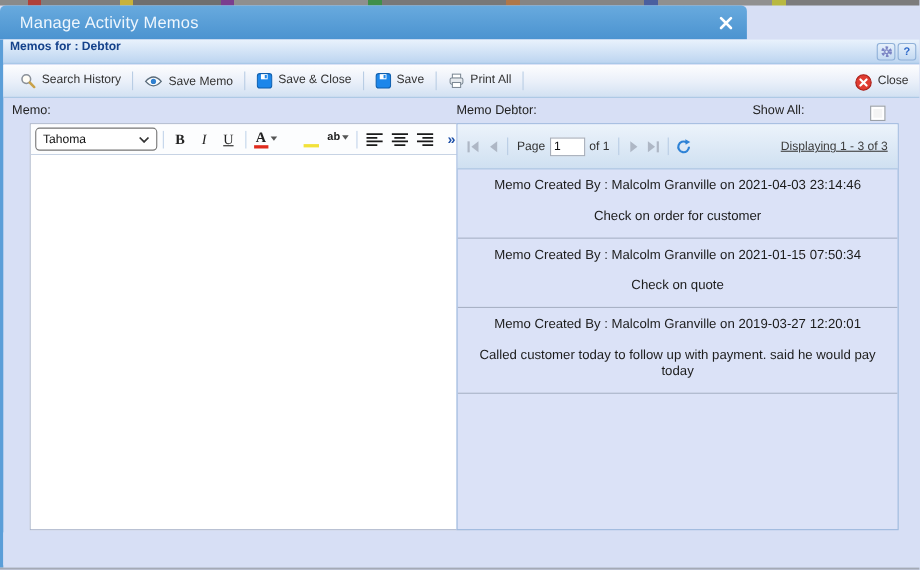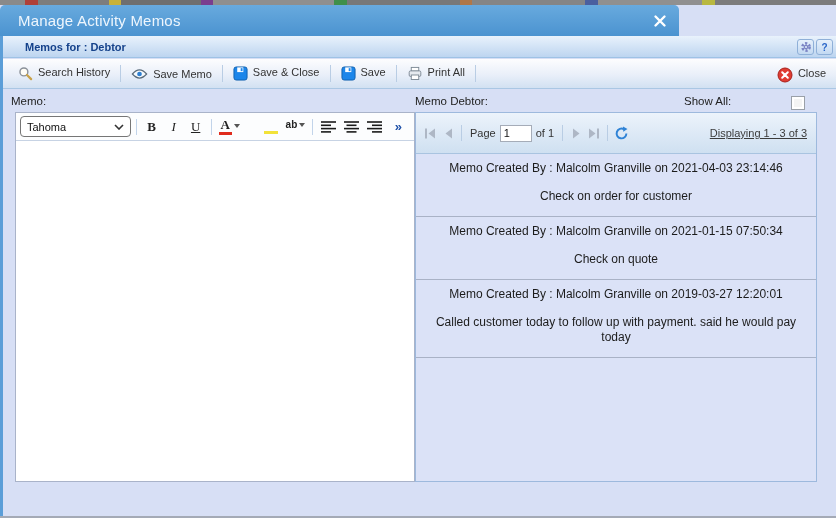--- a/index.html
+++ b/index.html
@@ -18,41 +18,41 @@
   .titlebar .title { color:#eef6fd; font-size:15px; padding-left:18px; letter-spacing:.2px; }
   .titlebar-close { position:absolute; right:11px; top:8px; width:16px; height:16px; cursor:pointer; }
 
   
   .dialog { position:absolute; top:36px; left:0; width:836px; height:480px;
     border-left:3px solid #5b9ed8; background:#d7dff5; }
 
   
   .subheader { position:absolute; top:0; left:0; right:0; height:22px;
     background:linear-gradient(#e9f2fc,#bdd5f0); border-bottom:1px solid #9ec2e5;
-    display:flex; align-items:center;padding-left:16px; }
+    display:flex; align-items:flex-start; }
   .subheader .sh-title { color:#15428b; font-weight:bold; font-size:11px; padding-left:6px; }
   .sh-buttons { position:absolute; right:3px; top:3px; display:flex; gap:2px; }
   .mini-btn { width:17px; height:16px; border:1px solid #8fb0d8; border-radius:3px;
     background:linear-gradient(#e6f0fb,#c3d9f2); display:flex; align-items:center; justify-content:center;
     font-size:10px; font-weight:bold; color:#2a66c8; cursor:pointer; }
 
   
   .toolbar { position:absolute; top:23px; left:0; right:0; height:30px;
     background:linear-gradient(#fdfdfe,#e9eff9 55%,#d2e1f2); border-bottom:1px solid #aac7e4;
     display:flex; align-items:center; padding-left:8px; }
   .tb-btn { display:flex; gap:5px; padding:3px 7px; border-radius:3px;
     font-size:11px; color:#333; cursor:pointer; white-space:nowrap; }
   .tb-sep { width:1px; height:17px; background:#b9cde4; margin:0 3px; }
   .tb-close { position:absolute; right:3px; top:5px; }
 
   
   .panel-label { position:absolute; font-size:11.5px; color:#222; }
 
   
-  .editor-panel { position:absolute; left:12px; top:76px; width:400px; height:370px;
+  .editor-panel { position:absolute; left:24px; top:76px; width:400px; height:370px;
     border:1px solid #a9b3c9; background:#fff; }
   .editor-toolbar { height:28px; background:#fcfdfe; border-bottom:1px solid #c7d3e4;
     display:flex; align-items:center; padding:0 4px; gap:2px; }
   .font-select { width:116px; height:21px; border:1px solid #767676; border-radius:4px; background:#fff;
     display:flex; align-items:center; justify-content:space-between; padding:0 6px; font-size:11px; color:#111; cursor:pointer; }
   .fmt-btn { min-width:20px; height:20px; display:flex; align-items:center; justify-content:center;
     font-family:"Liberation Serif", serif; font-size:13px; color:#222; cursor:pointer; padding:0 3px; }
   .fmt-b { font-weight:bold; } .fmt-i { font-style:italic; } .fmt-u { text-decoration:underline; }
   .ed-sep { width:1px; height:16px; background:#c2d4ea; margin:0 3px; }
   .color-btn { display:flex; align-items:flex-end; gap:2px; cursor:pointer; padding:0 2px; }

